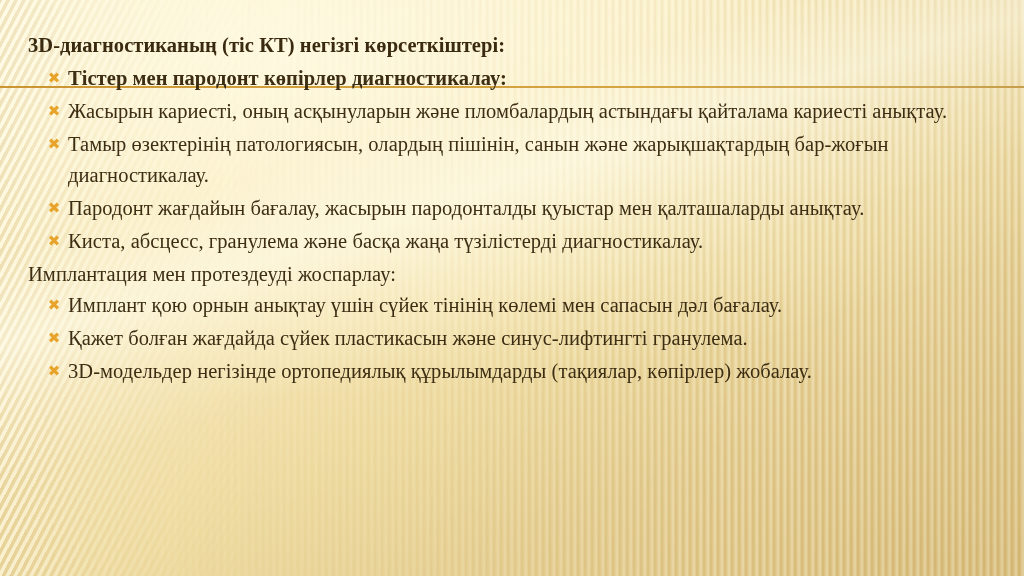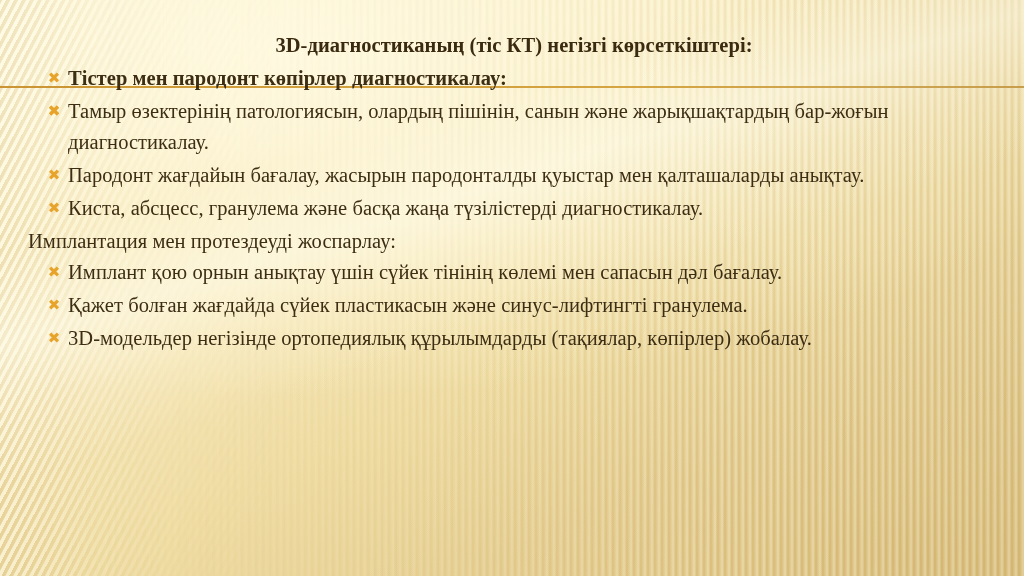--- a/index.html
+++ b/index.html
@@ -152,21 +152,20 @@
     letter-spacing: 0.05px;
     white-space: pre-wrap;
   }
 
   .head {
     font-weight: bold;
     font-size: 20.5px;
     color: #3a2a10;
     padding-left: 2px;
     margin-bottom: 2px;
-    text-align: center;
   }
 
   .bullet-row {
     position: relative;
     display: block;
     padding-left: 42px;
     margin-bottom: 2px;
   }
   .bullet-row.bold { font-weight: bold; }
 
@@ -202,21 +201,21 @@
   <div class="bg-shade"></div>
 
   <div class="accent-rule"></div>
 
   <div class="content">
 
     <div class="line head">3D-диагностиканың (тіс КТ) негізгі көрсеткіштері:</div>
 
     <div id="block-list">
         <div class="line bullet-row bold"><span class="bullet-mark">✖</span><span>Тістер мен пародонт көпірлер диагностикалау:</span></div>
-        <div class="line bullet-row"><span class="bullet-mark">✖</span></div>
+        <div class="line bullet-row"><span class="bullet-mark">✖</span><span>Жасырын кариесті, оның асқынуларын және пломбалардың астындағы қайталама кариесті анықтау.</span></div>
         <div class="line bullet-row"><span class="bullet-mark">✖</span><span>Тамыр өзектерінің патологиясын, олардың пішінін, санын және жарықшақтардың бар-жоғын диагностикалау.</span></div>
         <div class="line bullet-row"><span class="bullet-mark">✖</span><span>Пародонт жағдайын бағалау, жасырын пародонталды қуыстар мен қалташаларды анықтау.</span></div>
         <div class="line bullet-row"><span class="bullet-mark">✖</span><span>Киста, абсцесс, гранулема және басқа жаңа түзілістерді диагностикалау.</span></div>
         <div class="line subhead bold"><span>Имплантация мен протездеуді жоспарлау:</span></div>
         <div class="line bullet-row"><span class="bullet-mark">✖</span><span>Имплант қою орнын анықтау үшін сүйек тінінің көлемі мен сапасын дәл бағалау.</span></div>
         <div class="line bullet-row"><span class="bullet-mark">✖</span><span>Қажет болған жағдайда сүйек пластикасын және синус-лифтингті гранулема.</span></div>
         <div class="line bullet-row"><span class="bullet-mark">✖</span><span>3D-модельдер негізінде ортопедиялық құрылымдарды (тақиялар, көпірлер) жобалау.</span></div>
       </div>
 
   </div>

